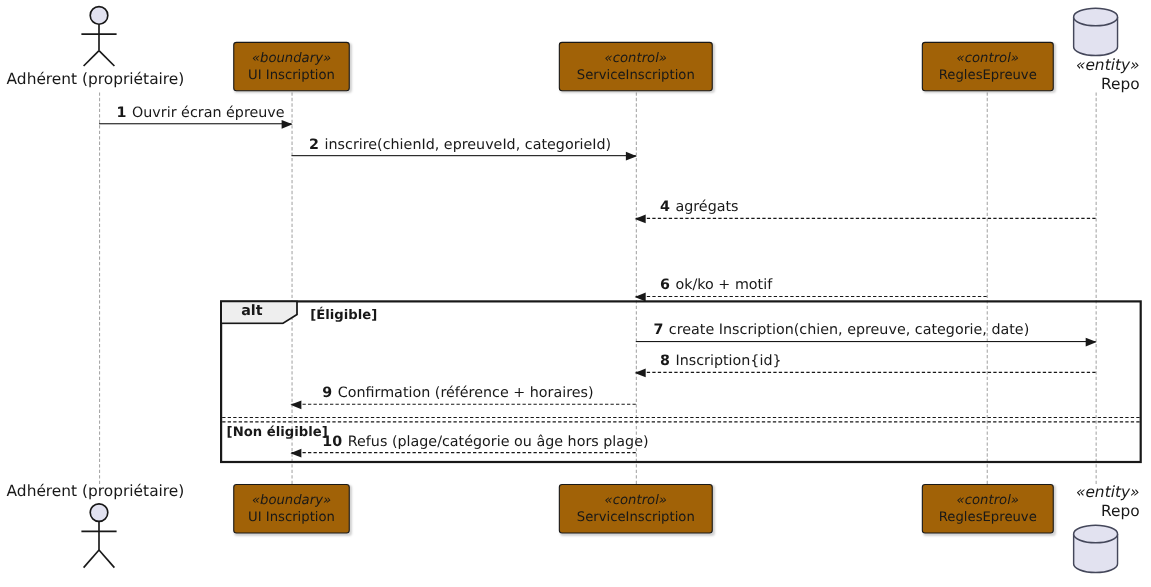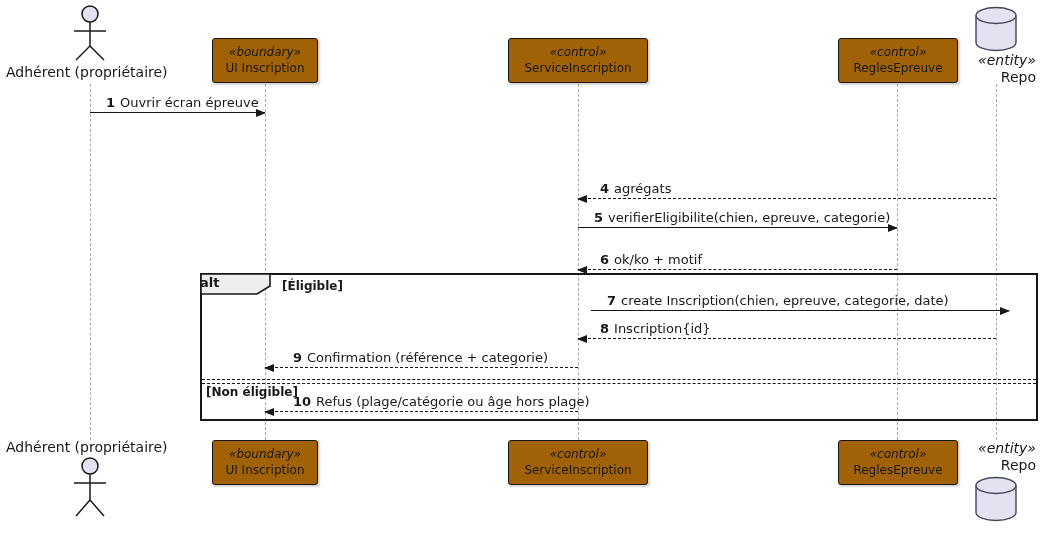--- a/index.html
+++ b/index.html
@@ -29,21 +29,21 @@
   .msg.dashed .line{border-top:1px dashed #181818;}
   .msg .lbl{position:absolute;bottom:7px;left:6px;white-space:nowrap;margin-left:10px;}
   .msg .num{font-weight:bold;margin-right:5px;}
   .msg .head{position:absolute;bottom:0;width:0;height:0;border-top:4.5px solid transparent;border-bottom:4.5px solid transparent;}
   .msg.ltr .head{right:-1px;border-left:10px solid #181818;}
   .msg.rtl .head{left:-1px;border-right:10px solid #181818;}
 
   
   .frame{position:absolute;left:200px;top:273px;width:838px;height:148px;border:2px solid #181818;z-index:2;box-sizing:border-box;}
   .frame-op{position:absolute;left:-2px;top:-2px;width:72px;height:22px;z-index:5;}
-  .frame-op span{position:absolute;left:0;top:2px;width:58px;text-align:left;font-weight:bold;font-size:13px;}
+  .frame-op span{position:absolute;left:0;top:2px;width:58px;text-align:center;font-weight:bold;font-size:13px;}
   .guard{position:absolute;font-weight:bold;font-size:12px;white-space:nowrap;z-index:5;}
   .divider{position:absolute;left:0;right:0;top:104px;height:3px;border-top:1px dashed #181818;border-bottom:1px dashed #181818;}
 </style>
 </head>
 <body>
 
 <div class="diagram">
 
   <div class="lifeline" style="left:90px"></div>
   <div class="lifeline" style="left:265px"></div>
@@ -84,47 +84,47 @@
   <div class="entity-label" style="left:956px;top:52px;width:80px">
     <span class="stereo">«entity»</span>
     <span>Repo</span>
   </div>
 
   <div class="msg ltr solid" style="left:90px;top:97px;width:175px">
     <span class="lbl"><span class="num">1</span><span>Ouvrir écran épreuve</span></span>
     <span class="line"></span>
       <span class="head"></span>
   </div>
-  <div class="msg rtl dashed" style="left:578px;top:183px;width:418px">
-    <span class="lbl" style="left:12px"><span class="num">4</span><span>agrégats</span></span>
+  <div class="msg ltr solid" style="left:265px;top:126px;width:313px">
+    <span class="lbl"><span class="num">2</span><span>inscrire(chienId, epreuveId, categorieId)</span></span>
     <span class="line"></span>
       <span class="head"></span>
   </div>
-  <div class="msg ltr solid" style="left:578px;top:212px;width:319px">
-    <span class="lbl"><span class="num">5</span><span>verifierEligibilite(chien, epreuve, categorie)</span></span>
+  <div class="msg rtl dashed" style="left:578px;top:183px;width:418px">
+    <span class="lbl" style="left:12px"><span class="num">4</span><span>agrégats</span></span>
     <span class="line"></span>
       <span class="head"></span>
   </div>
   <div class="msg rtl dashed" style="left:578px;top:254px;width:319px">
     <span class="lbl" style="left:12px"><span class="num">6</span><span>ok/ko + motif</span></span>
     <span class="line"></span>
       <span class="head"></span>
   </div>
-  <div class="msg ltr solid" style="left:591px;top:295px;width:418px">
+  <div class="msg ltr solid" style="left:578px;top:295px;width:418px">
     <span class="lbl"><span class="num">7</span><span>create Inscription(chien, epreuve, categorie, date)</span></span>
     <span class="line"></span>
       <span class="head"></span>
   </div>
   <div class="msg rtl dashed" style="left:578px;top:323px;width:418px">
     <span class="lbl" style="left:12px"><span class="num">8</span><span>Inscription{id}</span></span>
     <span class="line"></span>
       <span class="head"></span>
   </div>
   <div class="msg rtl dashed" style="left:265px;top:352px;width:313px">
-    <span class="lbl" style="left:18px"><span class="num">9</span><span>Confirmation (référence + categorie)</span></span>
+    <span class="lbl" style="left:18px"><span class="num">9</span><span>Confirmation (référence + horaires)</span></span>
     <span class="line"></span>
       <span class="head"></span>
   </div>
   <div class="msg rtl dashed" style="left:265px;top:396px;width:313px">
     <span class="lbl" style="left:18px"><span class="num">10</span><span>Refus (plage/catégorie ou âge hors plage)</span></span>
     <span class="line"></span>
       <span class="head"></span>
   </div>
 
   <div class="frame">

